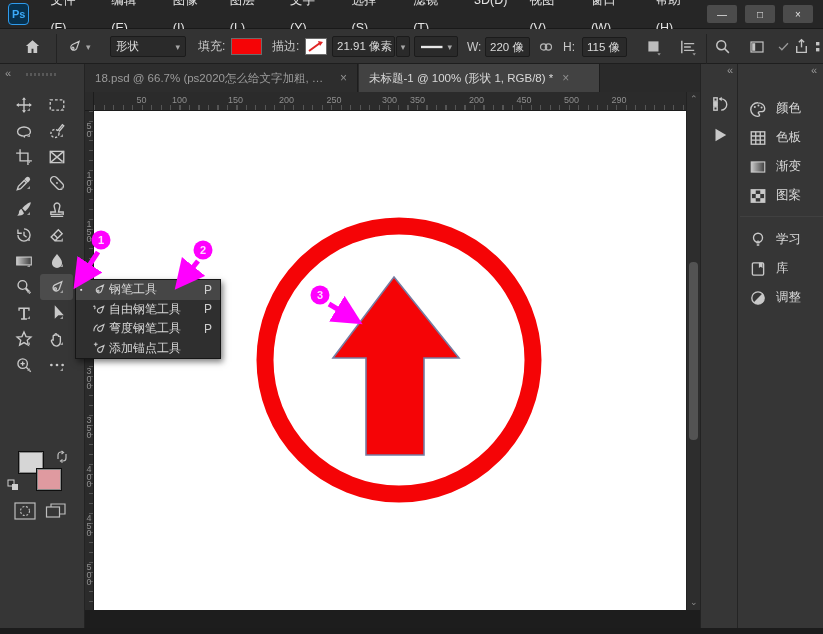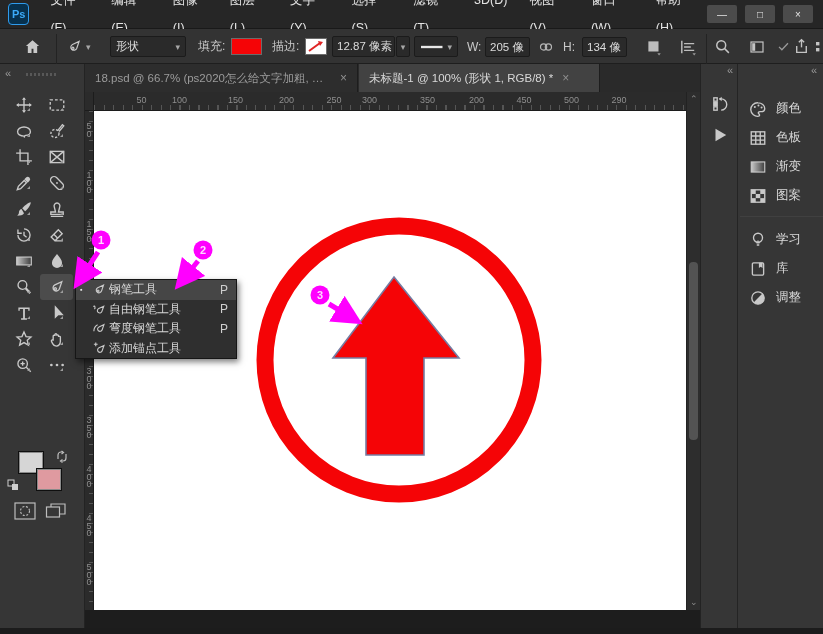--- a/index.html
+++ b/index.html
@@ -75,21 +75,21 @@
   #rightpanel { position:absolute; left:700px; top:64px; width:123px; height:564px;
     background:#363636; border-left:1px solid #232323; }
   #panel-narrow { position:absolute; left:0; top:0; width:37px; height:564px; border-right:1px solid #242424; }
   .icon-slot { position:absolute; left:7px; width:24px; height:24px; display:flex; align-items:center; justify-content:center; }
   .panel-row { position:absolute; left:39px; width:84px; height:29px; display:flex; align-items:center; gap:9px; padding-left:9px; }
   .panel-row .lbl { font-size:12.5px; color:#d9d9d9; }
   .panel-head { position:absolute; top:0; height:28px; color:#999; font-size:11px; }
   .panel-div { position:absolute; left:39px; width:84px; height:1px; background:#272727; border-bottom:1px solid #404040; }
 
   
-  #pen-menu { position:absolute; left:75px; top:279px; width:162px; background:#2f2f2f;
+  #pen-menu { position:absolute; left:75px; top:279px; width:146px; background:#2f2f2f;
     border:1px solid #161616; box-shadow:2px 3px 6px rgba(0,0,0,.5); z-index:50; }
   .pm-row { height:19.5px; display:flex; align-items:center; padding:0 8px 0 4px; font-size:12px; color:#d6d6d6; }
   .pm-row.sel { background:#464646; }
   .pm-marker { width:9px; font-size:7px; color:#e8e8e8; }
   .pm-icon { width:20px; display:flex; justify-content:center; }
   .pm-short { margin-left:auto; color:#cfcfcf; }
 
   
   #statusbar { position:absolute; left:85px; top:610px; width:601px; height:18px; background:#2b2b2b; }
   #zoom-field { position:absolute; left:0; top:1px; width:45px; height:16px; background:#1f1f1f; border:1px solid #151515; }
@@ -153,44 +153,44 @@
         <div id="fill-swatch-inner" style="width: 100%; height: 100%; background: rgb(245, 4, 6);"></div>
       </div>
     <div class="opt-label" style="left:272px;">描边:</div>
     <div style="left:305px; top:9px !important; width:22px; height:17px; background:#fff; border:1px solid #6b6b6b;">
       <svg width="20" height="15" viewBox="0 0 20 15">
           <path d="M3 12L14 4" stroke="#e02525" stroke-width="2"></path>
           <path d="M12 2l5 1-3 4z" fill="#e02525"></path>
         </svg>
     </div>
     <div class="num-field" style="left:332px; top:7px !important; height:21px; width:63px; align-items:center; display:flex;">
-        <span>12.87 像素</span>
+        <span>21.91 像素</span>
       </div>
     <div class="dd-box" style="left:396px; top:7px !important; height:21px; width:14px; justify-content:center;">
         <span style="font-size:9px;color:#a7a7a7;">▾</span>
       </div>
     <div class="dd-box" style="left:414px; top:7px !important; height:21px; width:44px;">
       <svg width="24" height="4" viewBox="0 0 24 4">
           <path d="M1 2h22" stroke="#e8e8e8" stroke-width="2.4"></path>
         </svg>
         <span class="caret">▾</span>
     </div>
     <div class="opt-label" style="left:467px;">W:</div>
     <div class="num-field" style="left:485px; top:8px !important; height:20px; width:45px; display:flex; align-items:center;">
-        <span>205 像</span>
+        <span>220 像</span>
       </div>
     <div style="left:538px;">
         <svg width="16" height="16" viewBox="0 0 16 16" fill="none" stroke="#b5b5b5" stroke-width="1.2">
           <circle cx="5.6" cy="8" r="3.1"></circle>
           <circle cx="10.4" cy="8" r="3.1"></circle>
         </svg>
       </div>
     <div class="opt-label" style="left:563px;">H:</div>
     <div class="num-field" style="left:582px; top:8px !important; height:20px; width:45px; display:flex; align-items:center;">
-        <span>134 像</span>
+        <span>115 像</span>
       </div>
     <div style="left:645px;">
         <svg width="18" height="18" viewBox="0 0 16 16">
           <rect x="3" y="3" width="9" height="9" fill="#bdbdbd"></rect>
           <path d="M11 13.5l3 0-1.5 2z" fill="#9a9a9a"></path>
         </svg>
       </div>
     <div style="left:679px;">
         <svg width="18" height="18" viewBox="0 0 16 16" stroke="#bdbdbd" stroke-width="1.3">
           <path d="M2.5 2.5v11"></path>
@@ -456,22 +456,22 @@
 
   <div id="ruler-corner"></div>
   <div id="ruler-top">
       <div class="ticks"></div>
       <div class="rlabel" style="left: -5px; top: 3px;">0</div>
       <div class="rlabel" style="left: 42.5px; top: 3px;">50</div>
       <div class="rlabel" style="left: 78px; top: 3px;">100</div>
       <div class="rlabel" style="left: 134px; top: 3px;">150</div>
       <div class="rlabel" style="left: 185px; top: 3px;">200</div>
       <div class="rlabel" style="left: 232.5px; top: 3px;">250</div>
-      <div class="rlabel" style="left: 268px; top: 3px;">300</div>
-      <div class="rlabel" style="left: 326px; top: 3px;">350</div>
+      <div class="rlabel" style="left: 288px; top: 3px;">300</div>
+      <div class="rlabel" style="left: 316px; top: 3px;">350</div>
       <div class="rlabel" style="left: 375px; top: 3px;">200</div>
       <div class="rlabel" style="left: 422.5px; top: 3px;">450</div>
       <div class="rlabel" style="left: 470px; top: 3px;">500</div>
       <div class="rlabel" style="left: 517.5px; top: 3px;">290</div>
     </div>
   <div id="ruler-left">
       <div class="ticks"></div>
       <div class="rlabel rlabel-v" style="left: 0px; top: 12px;">5
 0</div>
       <div class="rlabel rlabel-v" style="left: 0px; top: 61px;">1

